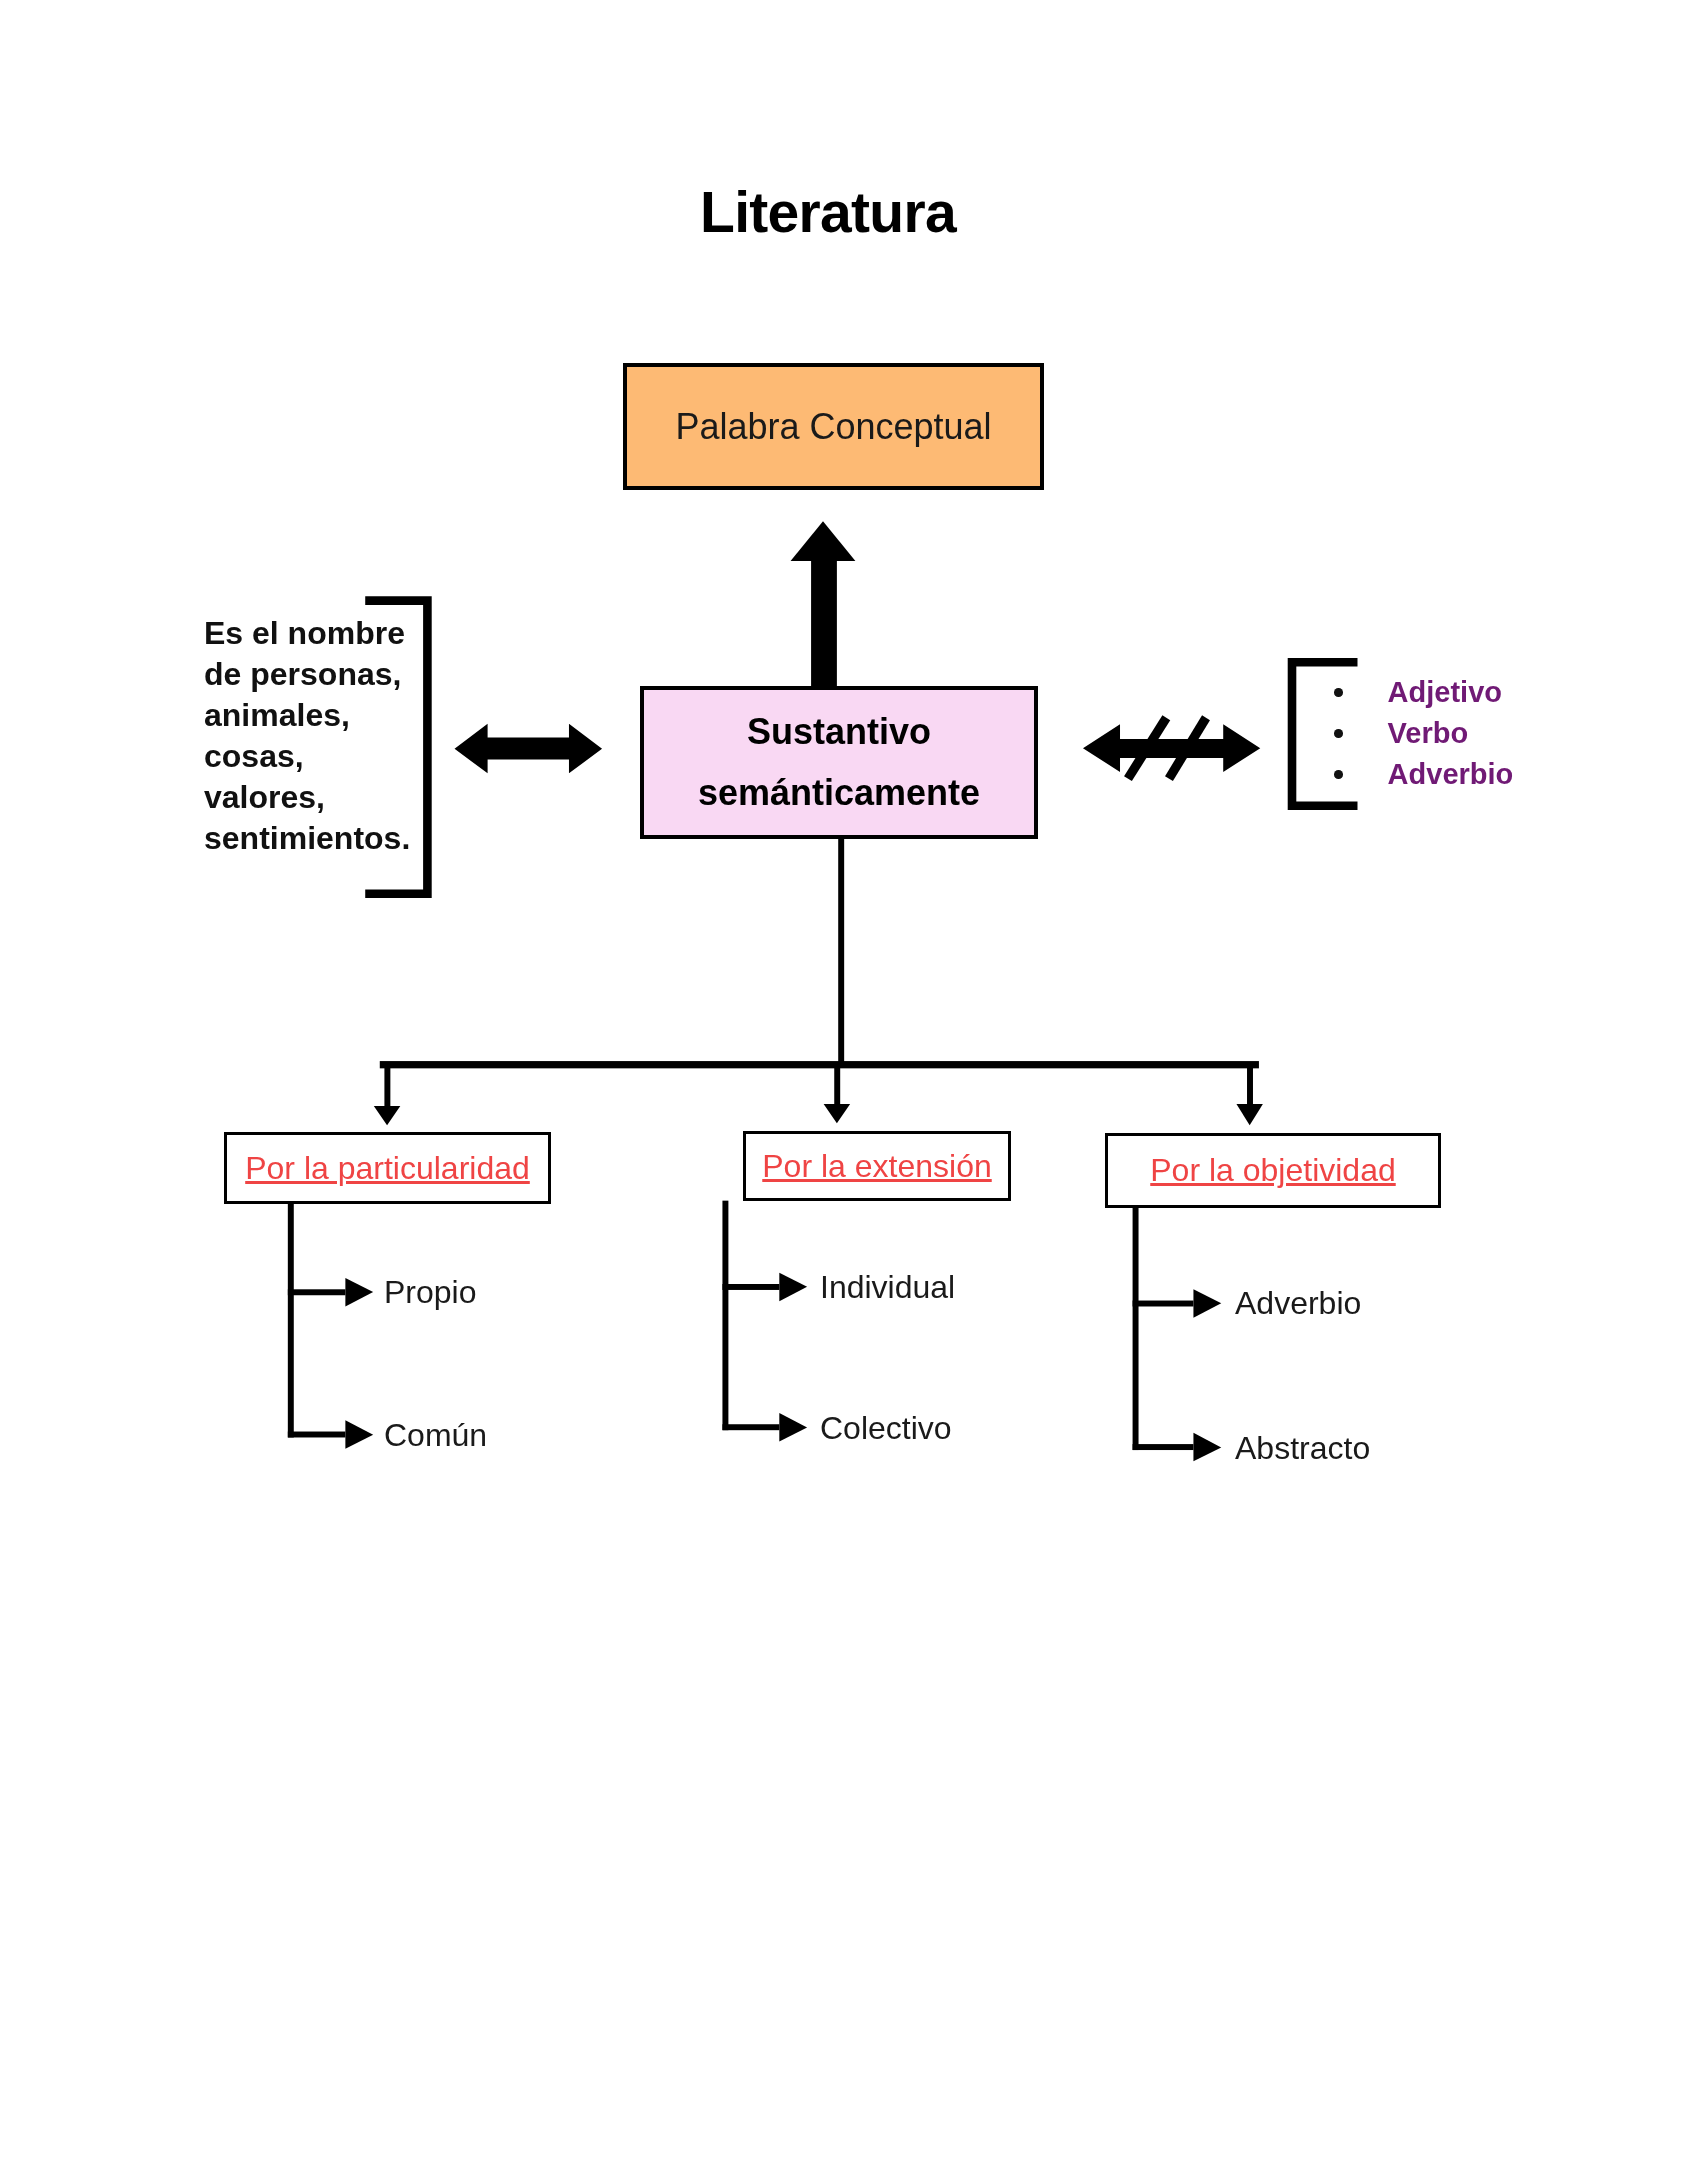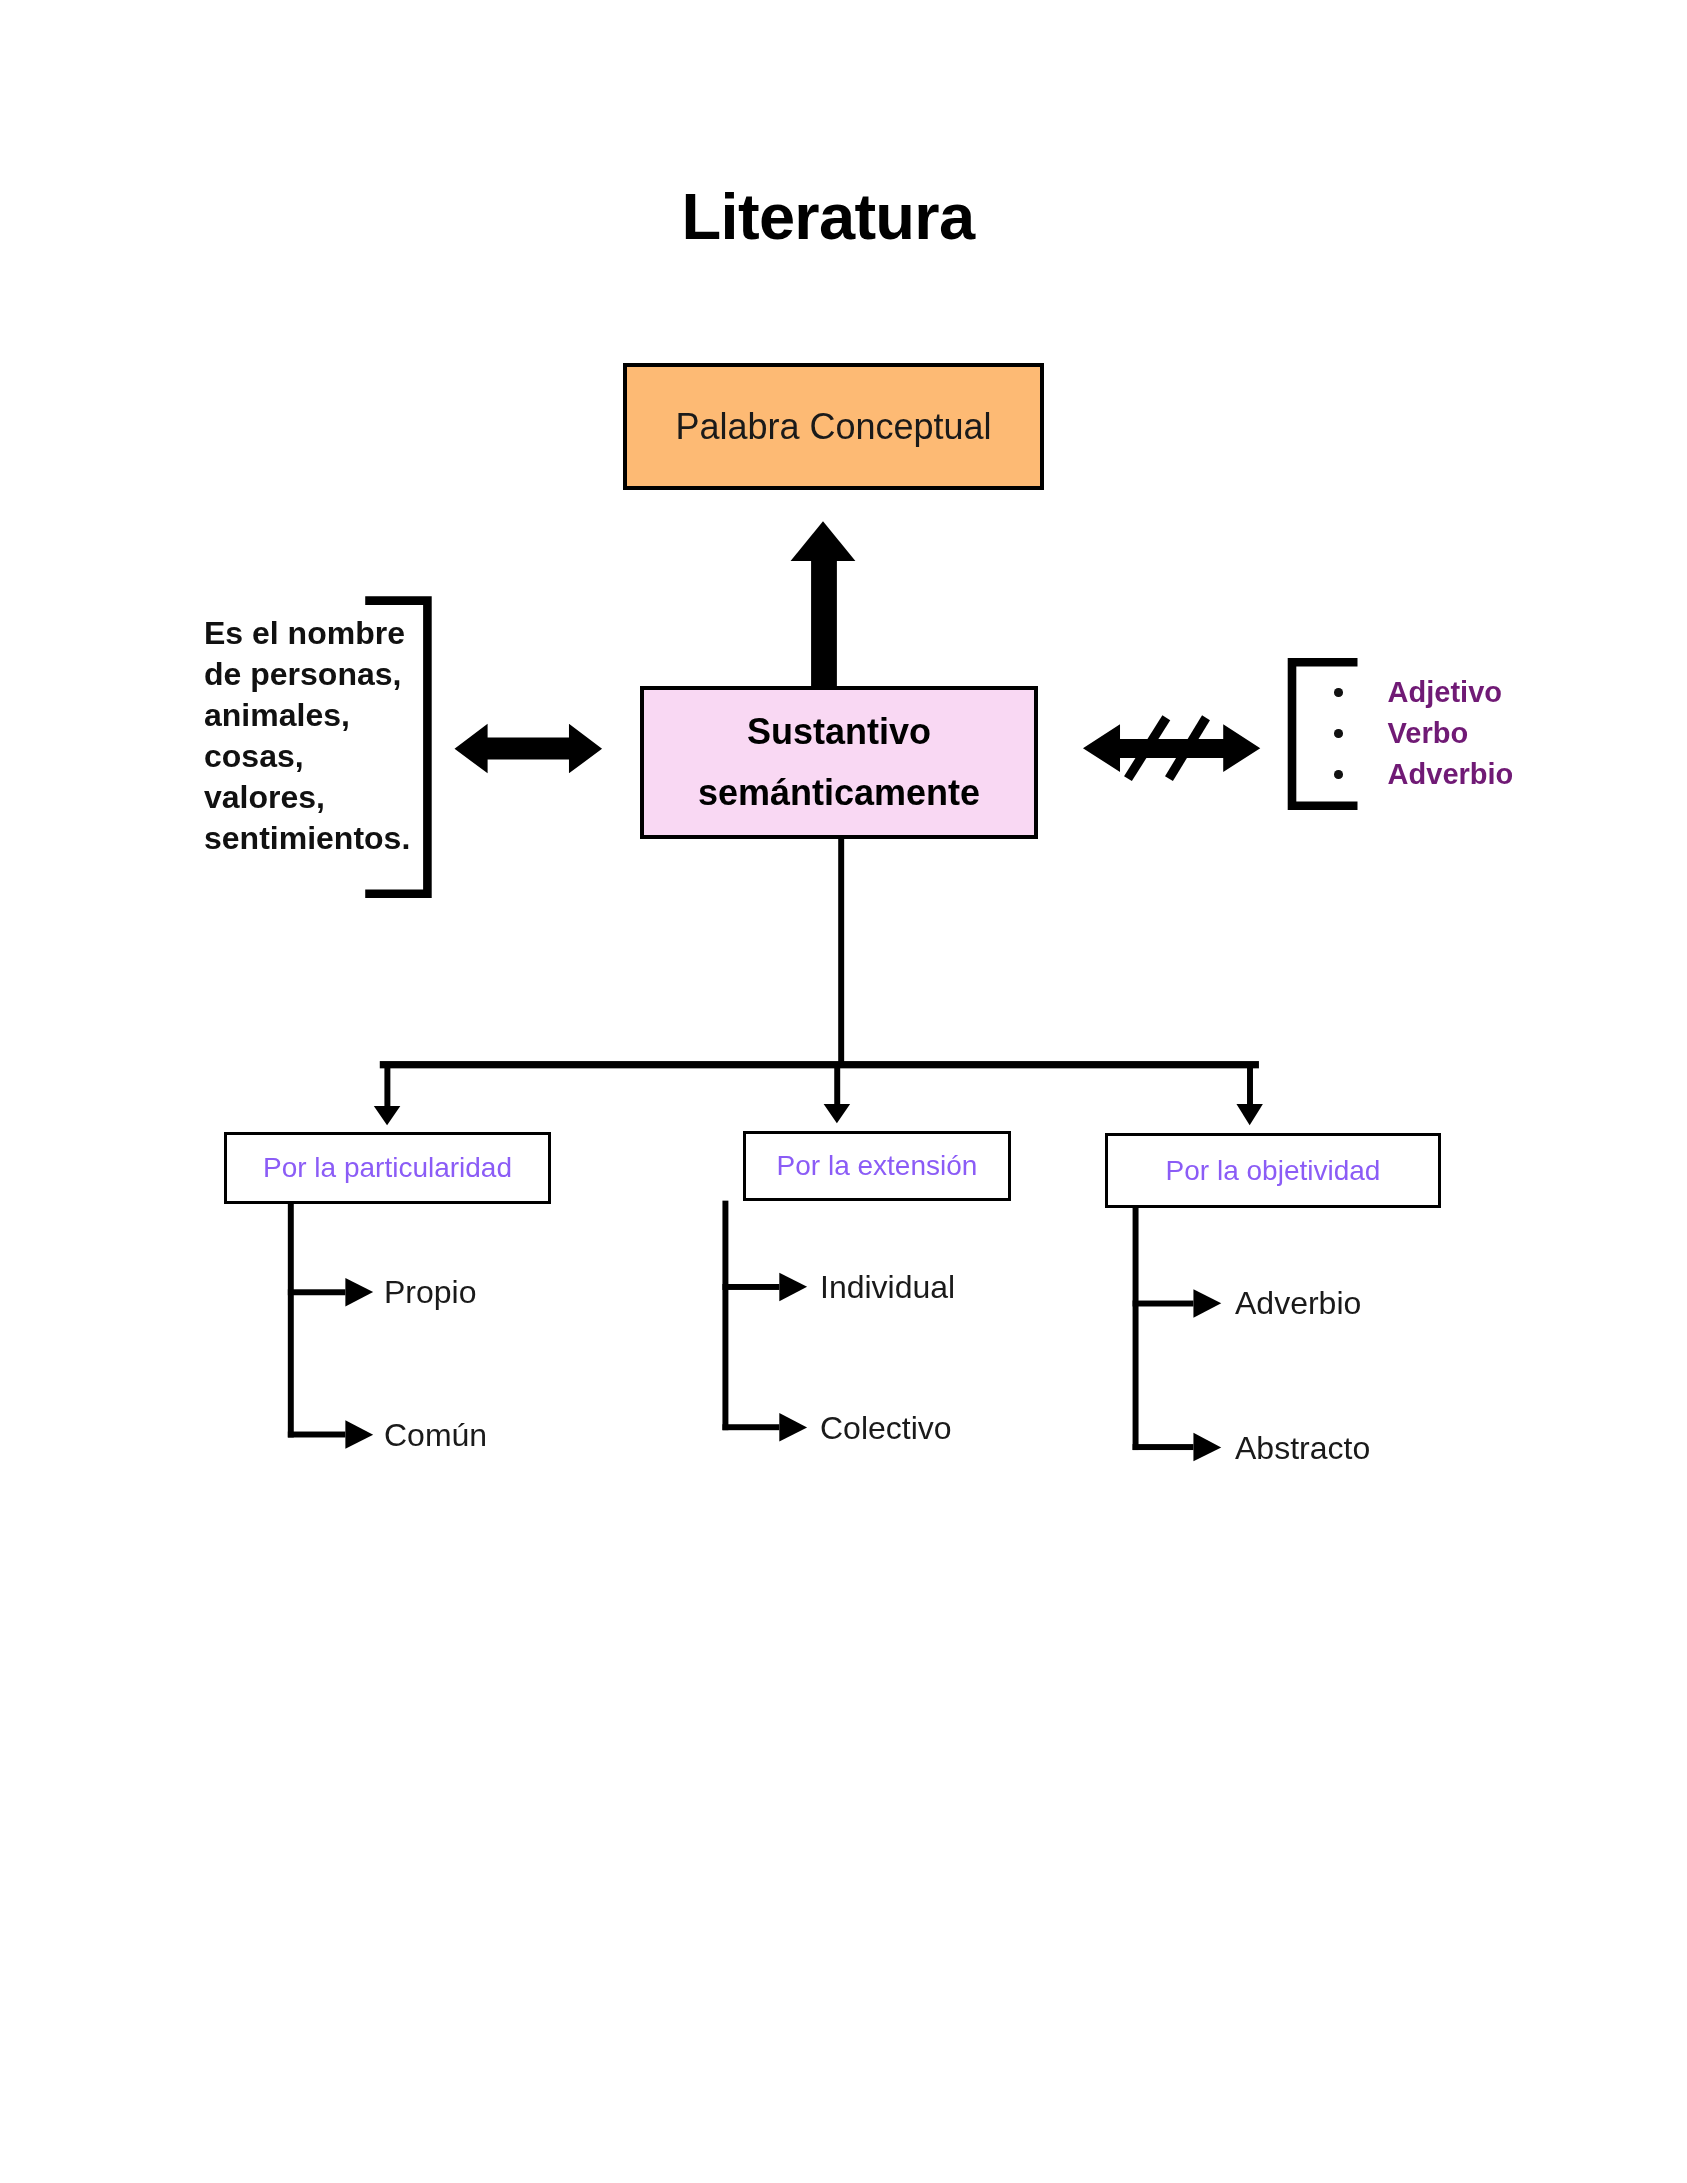--- a/index.html
+++ b/index.html
@@ -3,39 +3,39 @@
 <meta charset="utf-8">
 <style>
   html,body{margin:0;padding:0;}
   body{
     width:1687px;height:2183px;background:#ffffff;position:relative;
     font-family:"Liberation Sans", sans-serif;color:#1a1a1a;
   }
   .abs{position:absolute;}
   #lines{position:absolute;left:0;top:0;width:1687px;height:2183px;}
   .title{
-    font-size:65px;font-weight:700;color:#000;letter-spacing:-0.7px;
+    font-size:57px;font-weight:700;color:#000;letter-spacing:-0.7px;
     white-space:nowrap;transform:translateX(-50%);line-height:1;
   }
   .white-box{
     background:#fdba74;border:4px solid #000;box-sizing:border-box;
     display:flex;align-items:center;justify-content:center;
   }
   .top-box-label{font-size:36px;color:#1a1a1a;white-space:nowrap;}
   .pink-box{
     border:4px solid #000;box-sizing:border-box;
     display:flex;flex-direction:column;justify-content:space-evenly;align-items:center;
   }
   .pink-box div{font-size:36px;font-weight:700;color:#000;line-height:1;white-space:nowrap;}
   .note{font-size:32px;line-height:41px;color:#111;}
   .cat-box{
     background:#fff;border:3.3px solid #000;box-sizing:border-box;
     display:flex;align-items:center;justify-content:center;
   }
-  .cat-box span{font-size:28px;color:#8b5cf6;white-space:nowrap;}
+  .cat-box span{font-size:32px;color:#ef4444;white-space:nowrap;text-decoration:underline;}
   .leaf{
     font-size:32px;color:#1a1a1a;white-space:nowrap;
     transform:translateY(-50%);line-height:1;
   }
   .bullet-row{display:flex;align-items:center;height:41px;}
   .bullet-dot{
     width:8.6px;height:8.6px;border-radius:50%;background:#111;
     margin-right:45px;flex:0 0 auto;
   }
   .bullet-row span{font-size:29px;color:#701a75;white-space:nowrap;font-weight:bold;}

